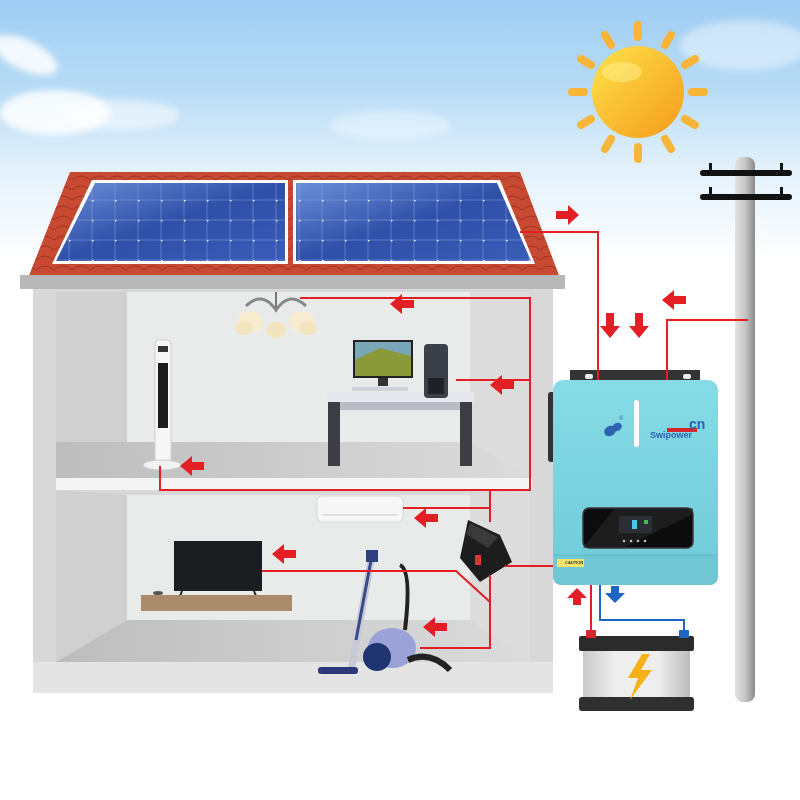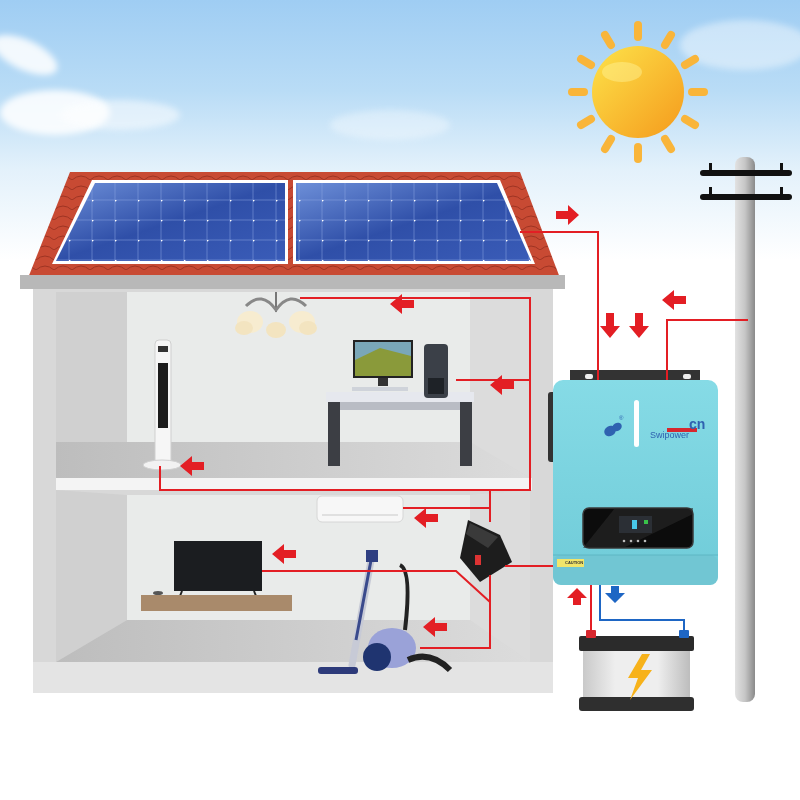--- a/index.html
+++ b/index.html
@@ -251,15 +251,15 @@
     <polygon points="204,462 192,462 192,456 180,466 192,476 192,470 204,470"></polygon>
     <polygon points="438,514 426,514 426,508 414,518 426,528 426,522 438,522"></polygon>
     <polygon points="296,550 284,550 284,544 272,554 284,564 284,558 296,558"></polygon>
     <polygon points="447,623 435,623 435,617 423,627 435,637 435,631 447,631"></polygon>
     <polygon points="573,605 581,605 581,598 587,598 577,588 567,598 573,598"></polygon>
   </g>
   <polygon points="611,586 619,586 619,593 625,593 615,603 605,593 611,593" fill="#1e66c4"></polygon>
 </svg>
 
 <div class="abs" style="left:650px;top:420px;font-size:14px;font-weight:bold;color:#2f62b0;line-height:9px;margin-left:39px;">cn</div>
-<div class="abs" style="left:650px;top:431px;font-size:9px;font-weight:normal;color:#2f62b0;line-height:9px;">Swipower</div>
+<div class="abs" style="left:650px;top:431px;font-size:9px;font-weight:bold;color:#2f62b0;line-height:9px;">Swipower</div>
 <div class="abs" style="left:619px;top:415px;font-size:6px;color:#2f62b0;">®</div>
 <div class="abs" style="left:565px;top:560px;font-size:4px;font-weight:bold;color:#333;">CAUTION</div>
 
 </body></html>

